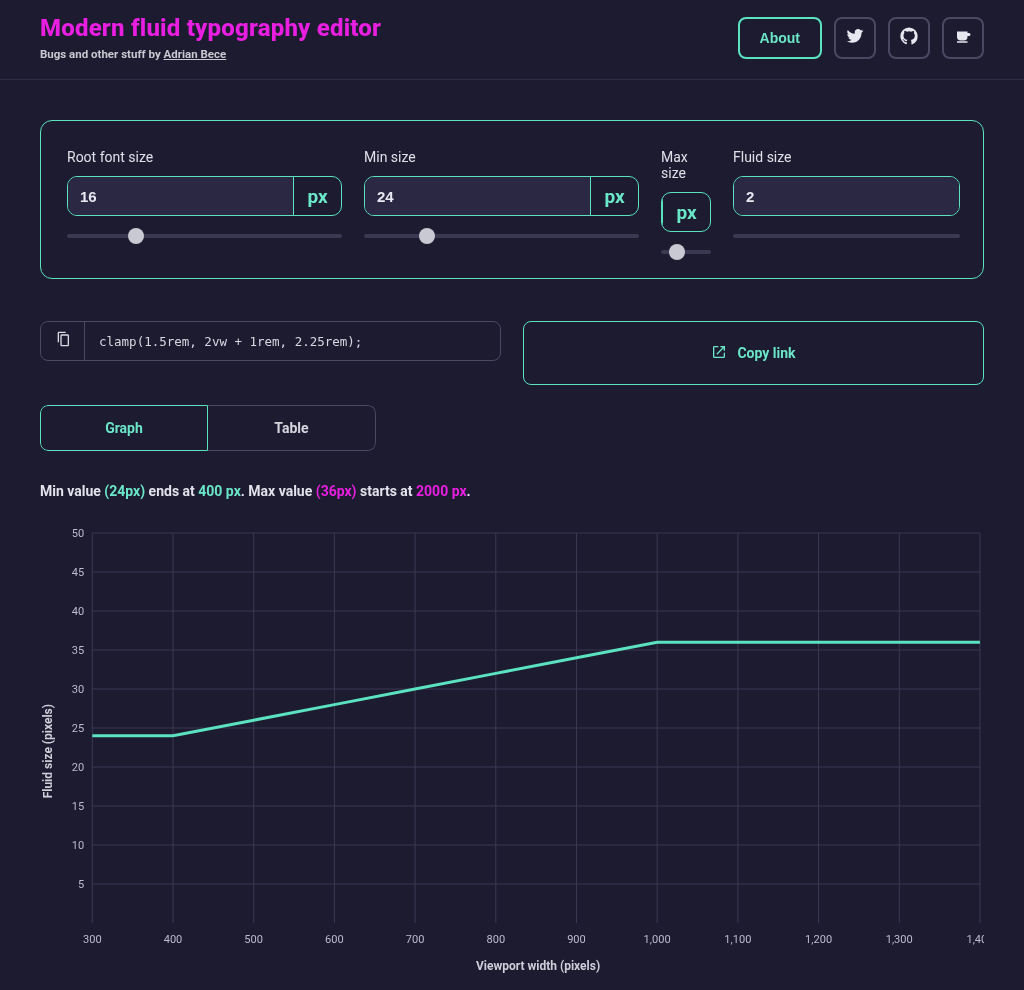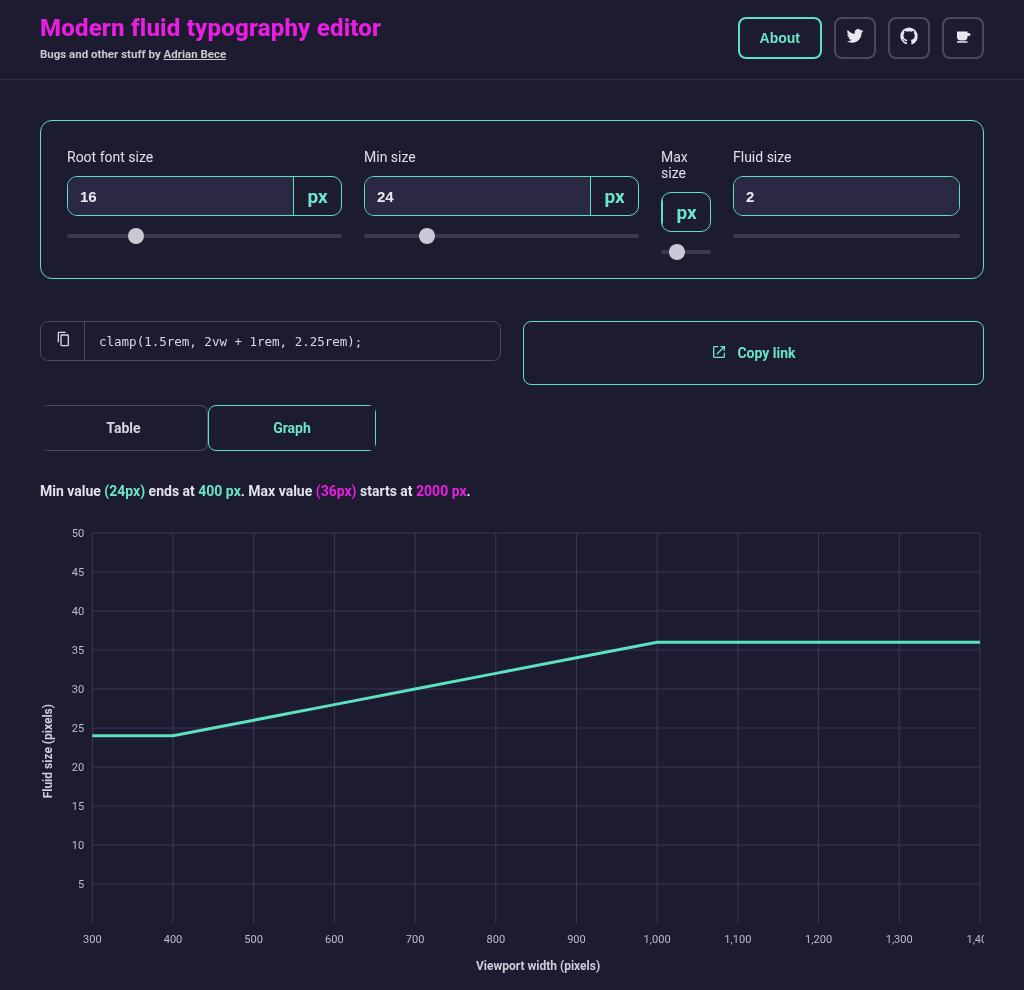--- a/index.html
+++ b/index.html
@@ -328,22 +328,22 @@
         <svg viewBox="0 0 24 24">
             <path d="M14 3v2h3.59L8 14.59 9.41 16 19 6.41V10h2V3h-7zM5 5h6V3H5a2 2 0 0 0-2 2v14a2 2 0 0 0 2 2h14a2 2 0 0 0 2-2v-6h-2v6H5V5z"></path>
           </svg>
       </span>
       <span>Copy link</span>
     </div>
   </div>
 
   
   <div class="tabs">
+    <div class="tab tab-active">Graph</div>
     <div class="tab tab-inactive">Table</div>
-    <div class="tab tab-active">Graph</div>
   </div>
 
   
   <div class="summary">
     <span>Min value </span><span class="accent">(24px)</span><span> ends at </span><span class="accent">400 px</span><span>. Max value </span><span class="pink">(36px)</span><span> starts at </span><span class="pink">2000 px</span><span>.</span>
   </div>
 
   
   <div class="chart-wrap">
     <div class="ylabel">

